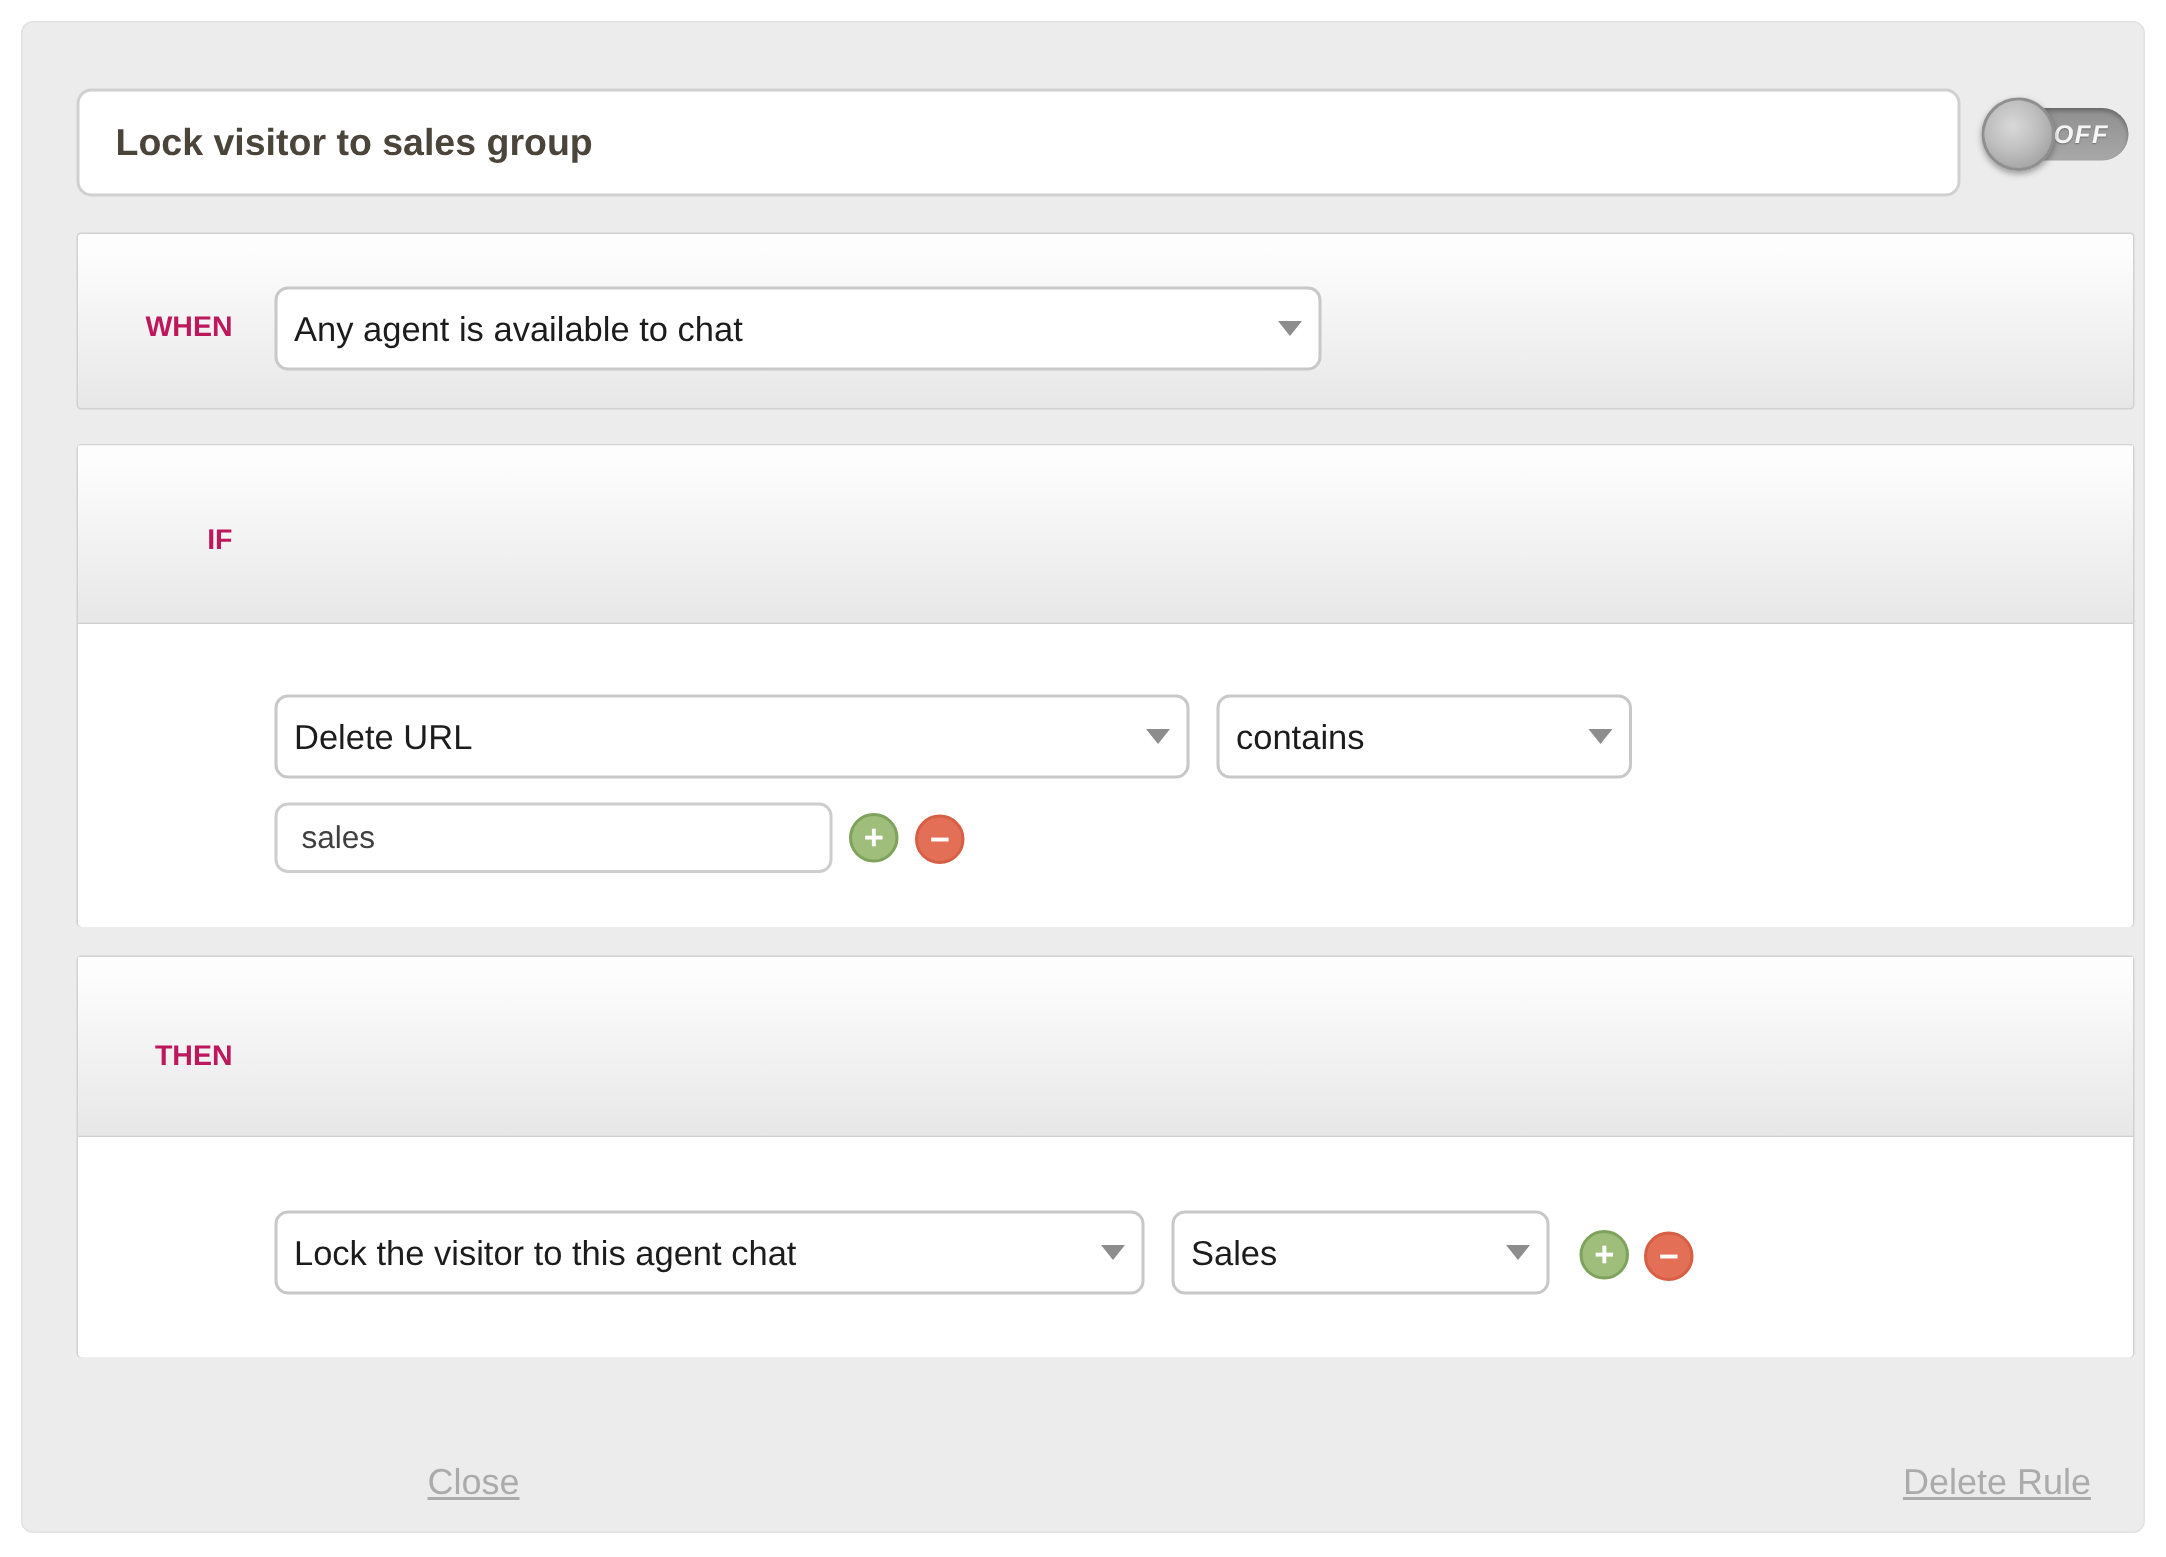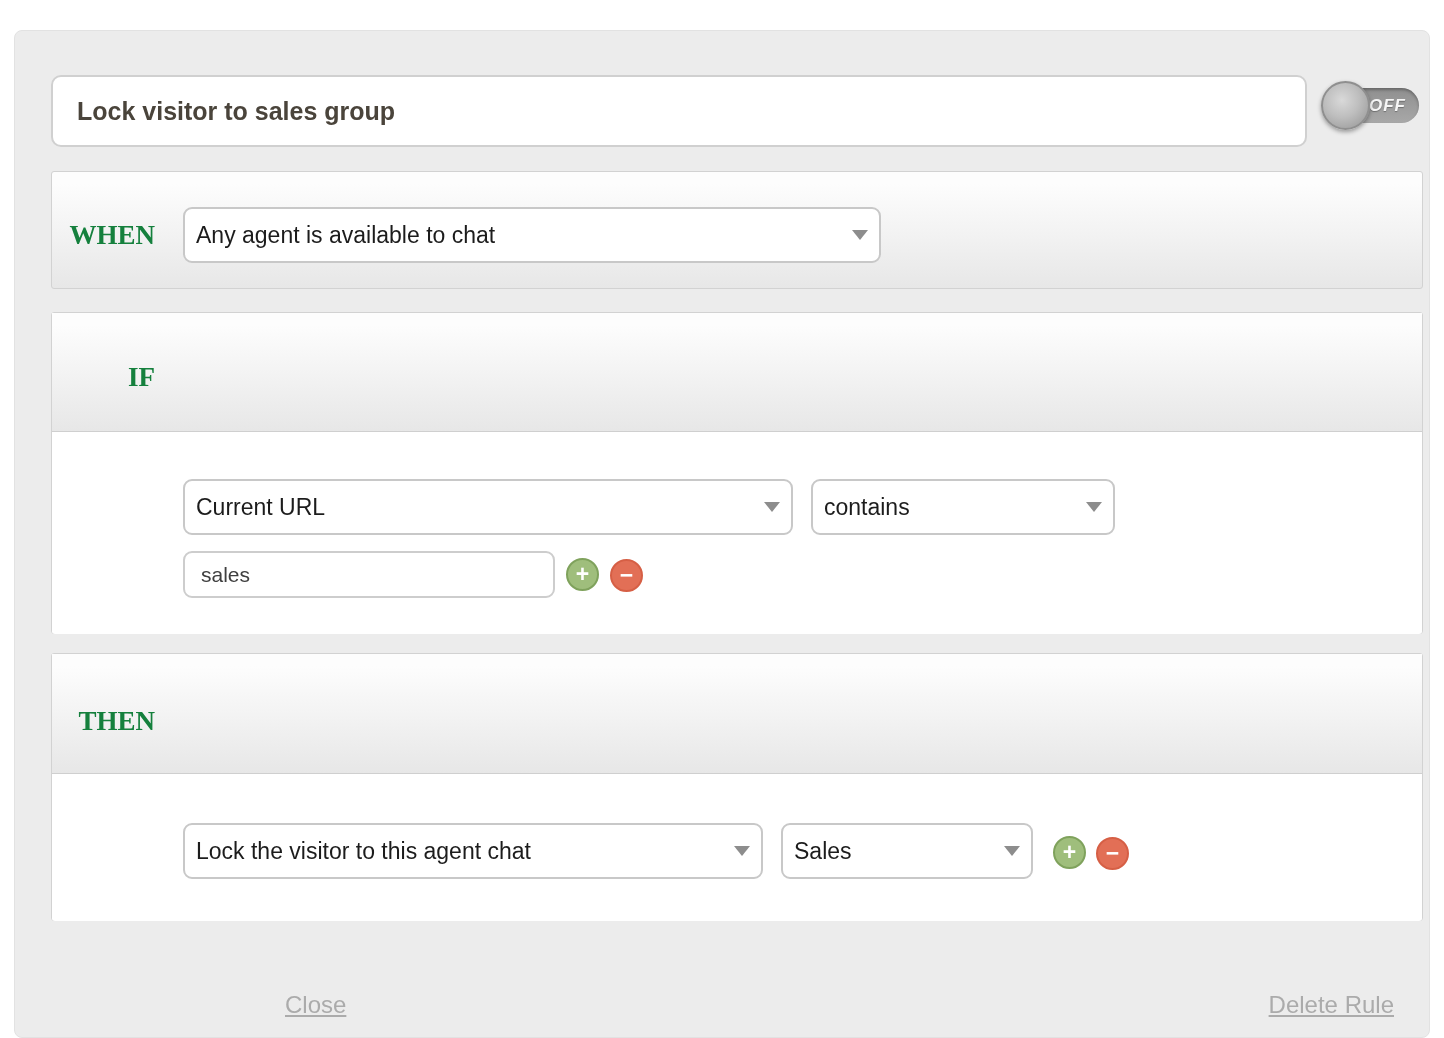--- a/index.html
+++ b/index.html
@@ -1,21 +1,21 @@
 <!DOCTYPE html>
 <html style="--save-green: #3eb31e; --add-green: #9fbe7c; --remove-red: #e26f56; --toggle-gray: #8f8f8f;"><head>
 <meta charset="utf-8">
 <style>
   * { margin:0; padding:0; box-sizing:border-box; }
   html,body { background:#ffffff; }
   body { font-family:"Liberation Sans", sans-serif; }
   .page { position:relative; width:1444px; height:1038px; background:#fff; overflow:hidden; }
 
   .panel {
-    position:absolute; left:14px; top:30px; width:1416px; height:1008px;
+    position:absolute; left:14px; top:14px; width:1416px; height:1008px;
     background:#ececec; border:1px solid #e2e2e2; border-radius:8px;
   }
 
   
   .rule-name {
     position:absolute; left:36px; top:44px; width:1256px; height:72px;
     background:#fff; border:2px solid #d0d0d0; border-radius:10px;
     font-family:"Liberation Sans", sans-serif;
     font-size:25px; font-weight:bold; color:#4a443b; padding:0 24px;
     outline:none;
@@ -58,21 +58,21 @@
   .sec-when { top:140px; height:118px; }
   .sec-if   { top:281px; height:322px; background:#fff; }
   .sec-if .header { height:119px; }
   .sec-if .body { height:202px; }
   .sec-then { top:622px; height:268px; background:#fff; }
   .sec-then .header { height:120px; }
   .sec-then .body { height:147px; }
 
   .keyword {
     position:absolute; width:104px; text-align:right;
-    font-size:27px; font-weight:bold; color:#15803d; line-height:56px;font-family:Liberation Serif, serif;
+    font-size:19px; font-weight:bold; color:#be185d; line-height:56px;
   }
 
   
   .select {
     position:absolute; height:56px; background:#fff;
     border:2px solid #c8c8c8; border-radius:9px;
     display:flex; align-items:center; padding:0 11px;
     font-size:23px; color:#1c1c1c; cursor:pointer;
   }
   .select .caret {
@@ -133,24 +133,24 @@
       <span class="caret"></span>
     </div>
 
     <div class="section sec-if">
       <div class="header"></div>
       <div class="body"></div>
     </div>
     <div class="keyword" style="left:36px; top:318px;">IF</div>
 
     <div class="select" style="left:168px; top:448px; width:610px;">
-      <span>Current URL</span>
+      <span>Delete URL</span>
       <span class="caret"></span>
     </div>
-    <div class="select" style="left:796px; top:448px; width:304px;">
+    <div class="select" style="left:796px; top:448px; width:277px;">
       <span>contains</span>
       <span class="caret"></span>
     </div>
     <input class="text-input" style="left: 168px; top: 520px; width: 372px;" type="text" value="sales">
     <button class="round-btn btn-add" style="left:551px; top:527px;">
       <span>+</span>
     </button>
     <button class="round-btn btn-remove" style="left:595px; top:528px;">
       <span>−</span>
     </button>

